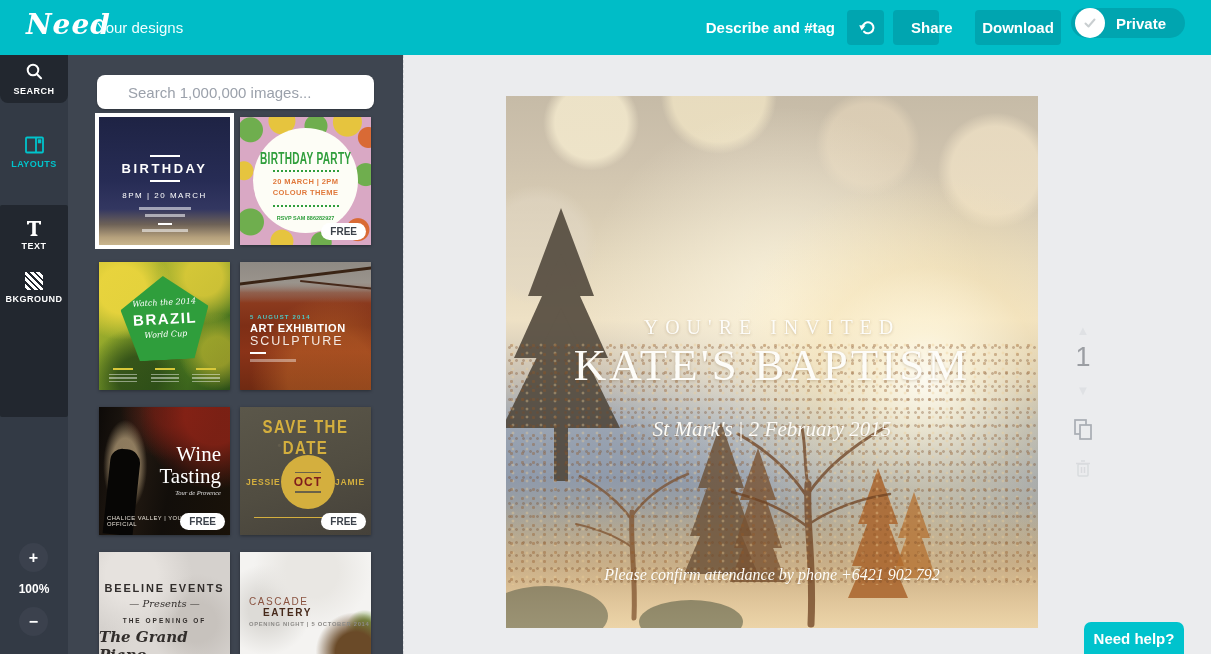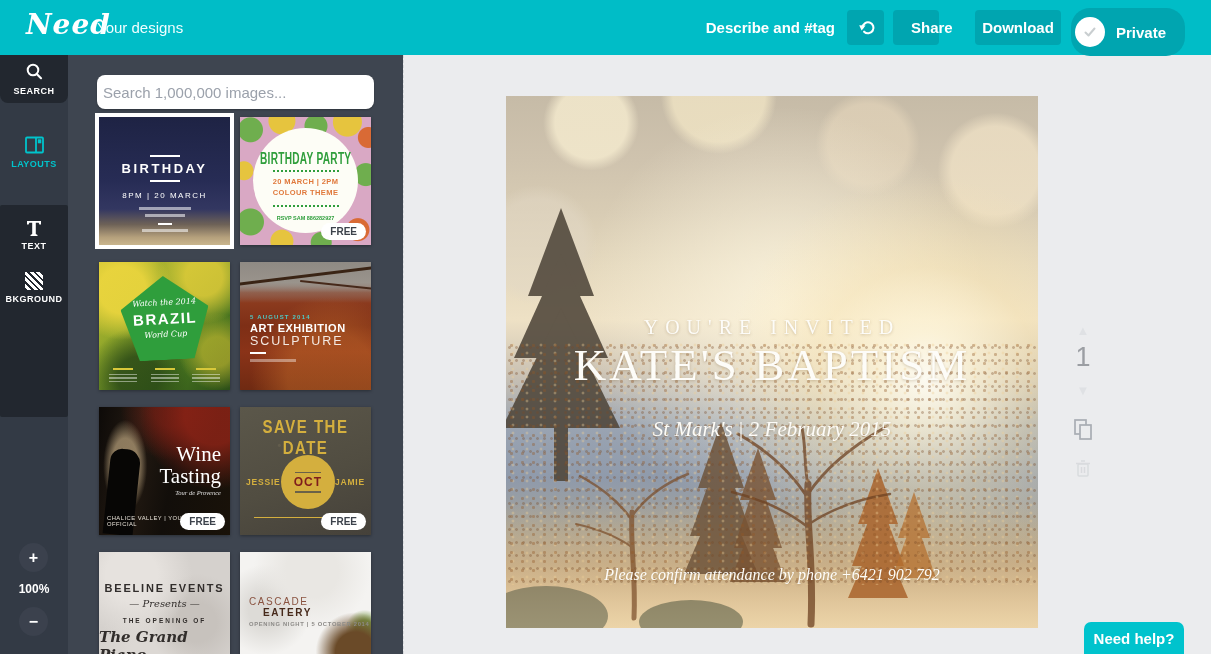--- a/index.html
+++ b/index.html
@@ -10,21 +10,21 @@
   
   .topbar { position:absolute; left:0; top:0; width:1211px; height:55px; background:#00bdc7; z-index:40; }
   .logo { position:absolute; left:26px; top:8px; font-family:"DejaVu Serif", serif; font-style:italic; font-weight:bold; font-size:28px; color:#fff; letter-spacing:1px; cursor:pointer; }
   .your-designs { position:absolute; left:97px; top:0; height:55px; line-height:55px; color:#f0feff; font-size:15px; cursor:pointer; }
   .describe { position:absolute; left:690px; top:0; width:145px; height:55px; background:transparent; border:none; outline:none; font-family:"Liberation Sans", sans-serif; font-size:15px; font-weight:bold; color:#fff; text-align:right; }
   .describe::placeholder { color:#fff; opacity:1; }
   .tb-btn { position:absolute; top:10px; height:35px; background:#00a5b0; border:none; border-radius:4px; color:#fff; font-family:"Liberation Sans", sans-serif; font-size:15px; font-weight:bold; cursor:pointer; }
   .undo-btn { left:847px; width:37px; }
   .share-btn { left:893px; width:46px;padding-left:18px; }
   .download-btn { left:975px; width:86px; }
-  .private-pill { position:absolute; left:1071px; top:8px; width:114px; height:48px; background:#00a5b0; border-radius:19px; cursor:pointer; display:flex; align-items:center; }
+  .private-pill { position:absolute; left:1071px; top:8px; width:114px; height:30px; background:#00a5b0; border-radius:19px; cursor:pointer; display:flex; align-items:center; }
   .check-circle { width:30px; height:30px; margin-left:4px; background:#fff; border-radius:50%; display:flex; align-items:center; justify-content:center; }
   .private-label { color:#fff; font-weight:bold; font-size:15px; margin-left:11px; }
 
   
   .sidebar { position:absolute; left:0; top:55px; width:68px; height:599px; background:#333a45; z-index:30; }
   .side-card { position:absolute; left:0; width:68px; background:#22272f; }
   .card-top { top:0; height:48px; border-radius:0 0 8px 8px; }
   .card-bottom { top:150px; height:212px; border-radius:2px; }
   .side-item { display:flex; flex-direction:column; align-items:center; cursor:pointer; }
   .side-item .lbl { font-size:9px; font-weight:bold; letter-spacing:.5px; color:#fff; margin-top:4px; }
@@ -35,21 +35,21 @@
   .item-bkground { padding-top:21px; }
   .item-uploads { padding-top:21px; }
   .stripes { width:18px; height:18px; background:repeating-linear-gradient(45deg, transparent 0 2px, #fff 2px 4.6px); }
   .zoom-btn { position:absolute; left:19px; width:29px; height:29px; border-radius:50%; background:#3b414d; border:none; color:#fff; font-size:16px; font-weight:bold; cursor:pointer; line-height:26px; }
   .zoom-in { top:488px; }
   .zoom-out { top:552px; }
   .zoom-level { position:absolute; top:527px; left:0; width:68px; text-align:center; color:#fff; font-size:12px; font-weight:bold; }
 
   
   .panel { position:absolute; left:68px; top:55px; width:335px; height:599px; background:#3e4550; overflow:hidden; z-index:20; }
-  .search-box { position:absolute; left:29px; top:20px; width:277px; height:34px; border:none; border-radius:8px; background:#fff; padding:0 6px; font-family:"Liberation Sans", sans-serif; font-size:15px; color:#333; outline:none; box-shadow:0 1px 2px rgba(0,0,0,.25); }
+  .search-box { position:absolute; left:29px; top:20px; width:277px; height:34px; border:none; border-radius:8px; background:#fff; padding:0 31px; font-family:"Liberation Sans", sans-serif; font-size:15px; color:#333; outline:none; box-shadow:0 1px 2px rgba(0,0,0,.25); }
   .search-box::placeholder { color:#9ba1ab; }
   .thumb { position:absolute; width:131px; height:128px; overflow:hidden; cursor:pointer; box-shadow:0 1px 3px rgba(0,0,0,.35); }
   .thumb.selected { outline:4px solid #fff; }
   .c1 { left:31px; } .c2 { left:172px; }
   .r1 { top:62px; } .r2 { top:207px; } .r3 { top:352px; } .r4 { top:497px; }
   .free { position:absolute; right:5px; bottom:5px; background:#fff; color:#3c424b; font-size:10px; font-weight:bold; padding:3px 9px; border-radius:11px; }
   .bar { background:rgba(255,255,255,.55); }
 
   
   .t1 { background:linear-gradient(180deg,#1e2344 0%,#272c55 50%,#333761 72%,#6e6257 84%,#b5a07c 94%,#c9b58d 100%); display:flex; flex-direction:column; align-items:center; color:#fff; }

